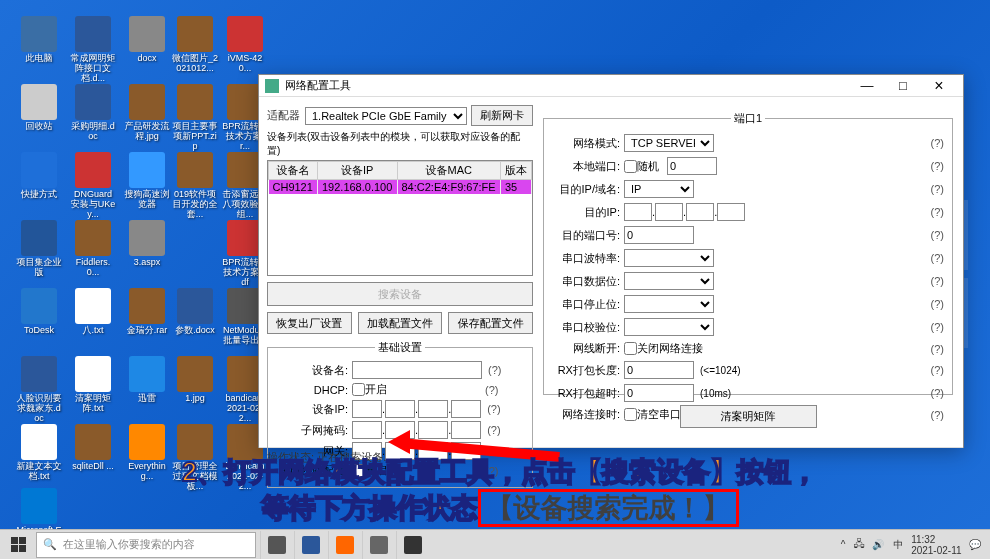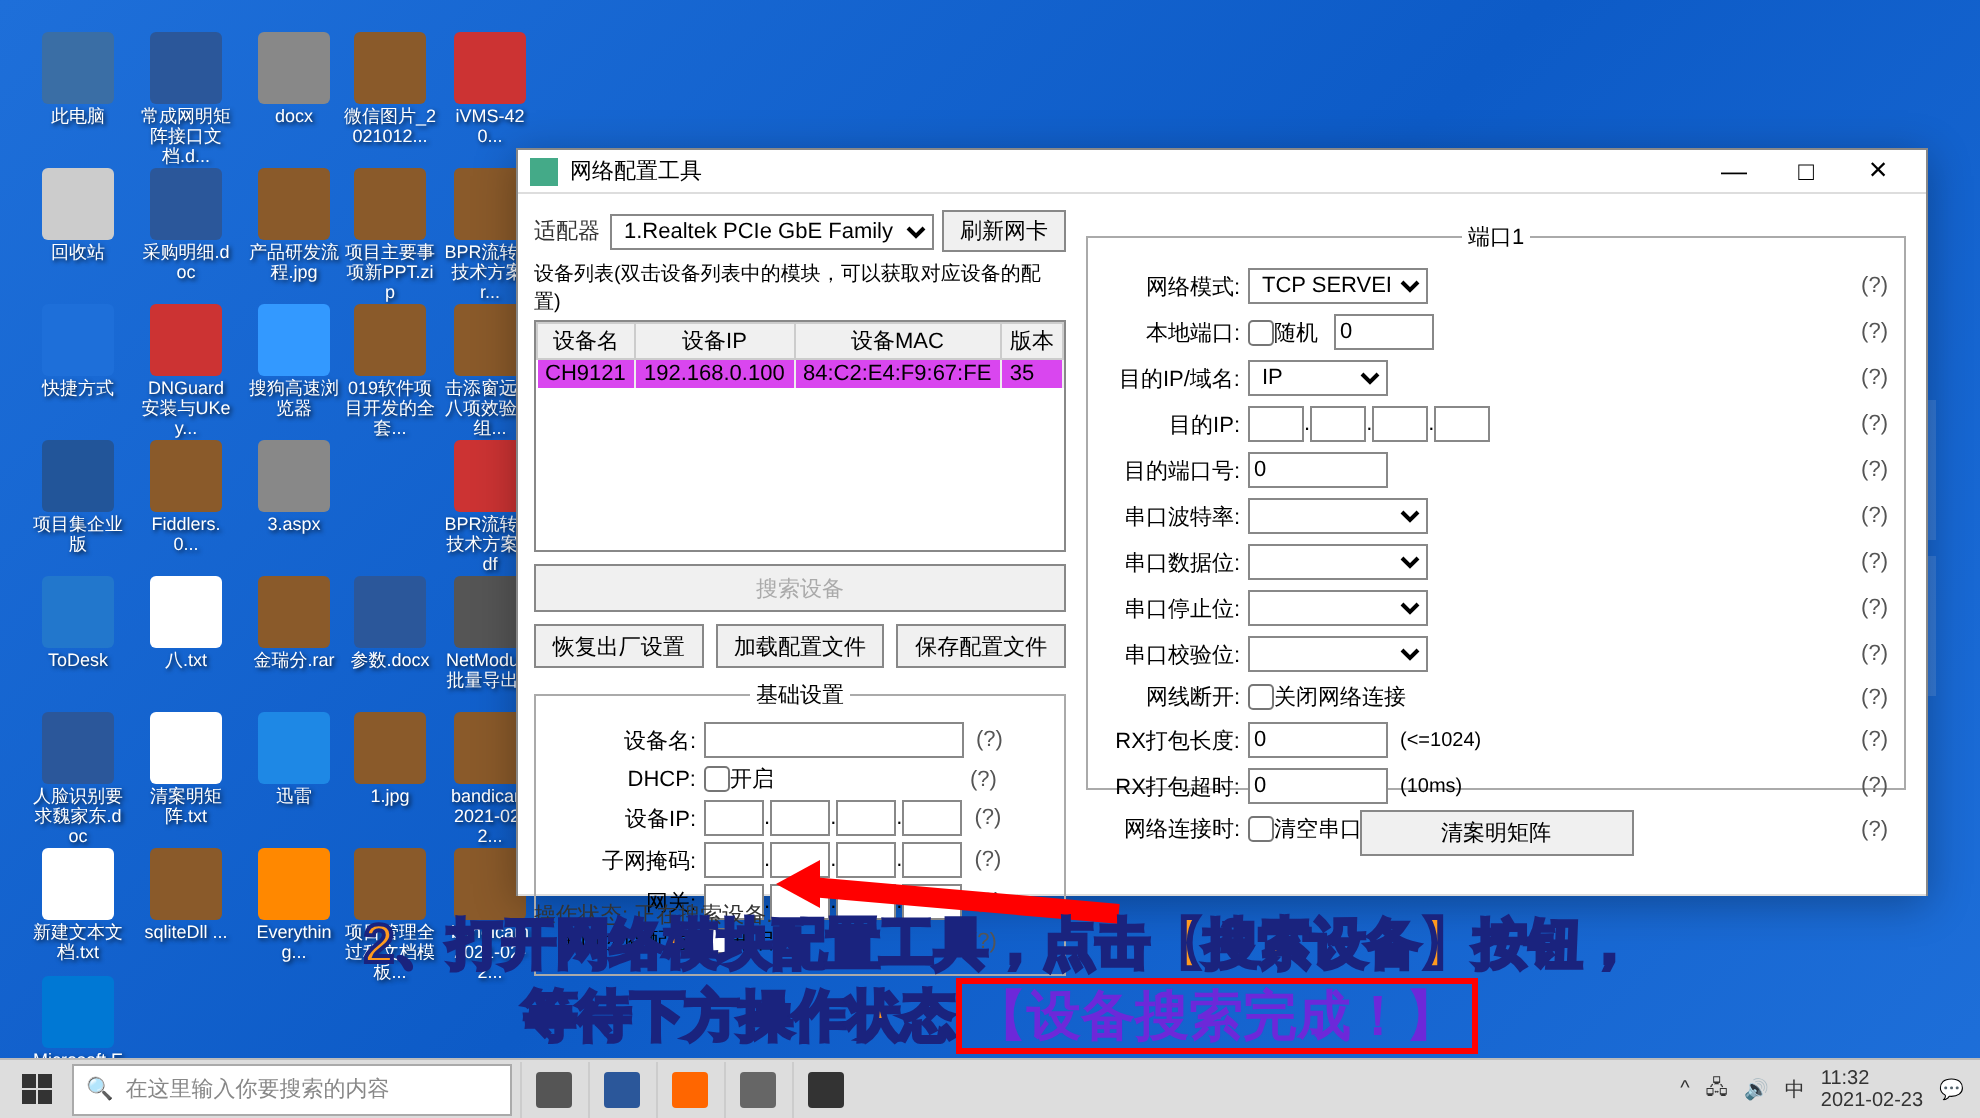--- a/index.html
+++ b/index.html
@@ -62,21 +62,21 @@
 
 
 .arrow { position: absolute; left: 400px; top: 438px; pointer-events: none; }
 .arrow-line { position: absolute; width: 160px; height: 10px; background: #ff0000; transform: rotate(5deg); transform-origin: left center; }
 .arrow-head { position: absolute; left: -12px; top: -8px; width: 0; height: 0; border-right: 22px solid #ff0000; border-top: 12px solid transparent; border-bottom: 12px solid transparent; }
 
 
 .caption { position: absolute; left: 20px; bottom: 32px; right: 10px; text-align: center; pointer-events: none; }
 .caption .line { font-size: 27px; font-weight: bold; line-height: 1.2; }
 .orange { color: #ff9a1f; -webkit-text-stroke: 2px #1a237e; text-stroke: 2px #1a237e; }
-.redbox { border: 3px solid #ff0000; color: #6d28d9; padding: 0 6px; display: inline-block; -webkit-text-stroke: 0; }
+.redbox { border: 3px solid #ff0000; color: #404040; padding: 0 6px; display: inline-block; -webkit-text-stroke: 0; }
 
 
 .taskbar { position: absolute; bottom: 0; left: 0; right: 0; height: 30px; background: #ddd; display: flex; align-items: center; border-top: 1px solid #bbb; }
 .start { width: 36px; height: 30px; display: flex; align-items: center; justify-content: center; }
 .start-logo { display: grid; grid-template-columns: 7px 7px; grid-template-rows: 7px 7px; gap: 1px; }
 .start-logo div { background: #333; }
 .searchbox { flex: 1; max-width: 220px; height: 26px; background: #fff; border: 1px solid #aaa; display: flex; align-items: center; padding: 0 6px; color: #888; font-size: 11px; }
 .searchbox .sicon { margin-right: 6px; }
 .tb-icons { display: flex; gap: 2px; margin-left: 4px; }
 .tb-icon { width: 32px; height: 28px; display: flex; align-items: center; justify-content: center; border-left: 1px solid #ccc; }
@@ -423,17 +423,17 @@
         <div class="ii" style="background:#333"></div>
       </div>
   </div>
   <div class="tray">
     <span>^</span>
     <span>🖧</span>
     <span>🔊</span>
     <span>中</span>
     <div class="time">
       <div>11:32</div>
-      <div>2021-02-23</div>
+      <div>2021-02-11</div>
     </div>
     <span>💬</span>
   </div>
 </div>
 
 </body></html>

